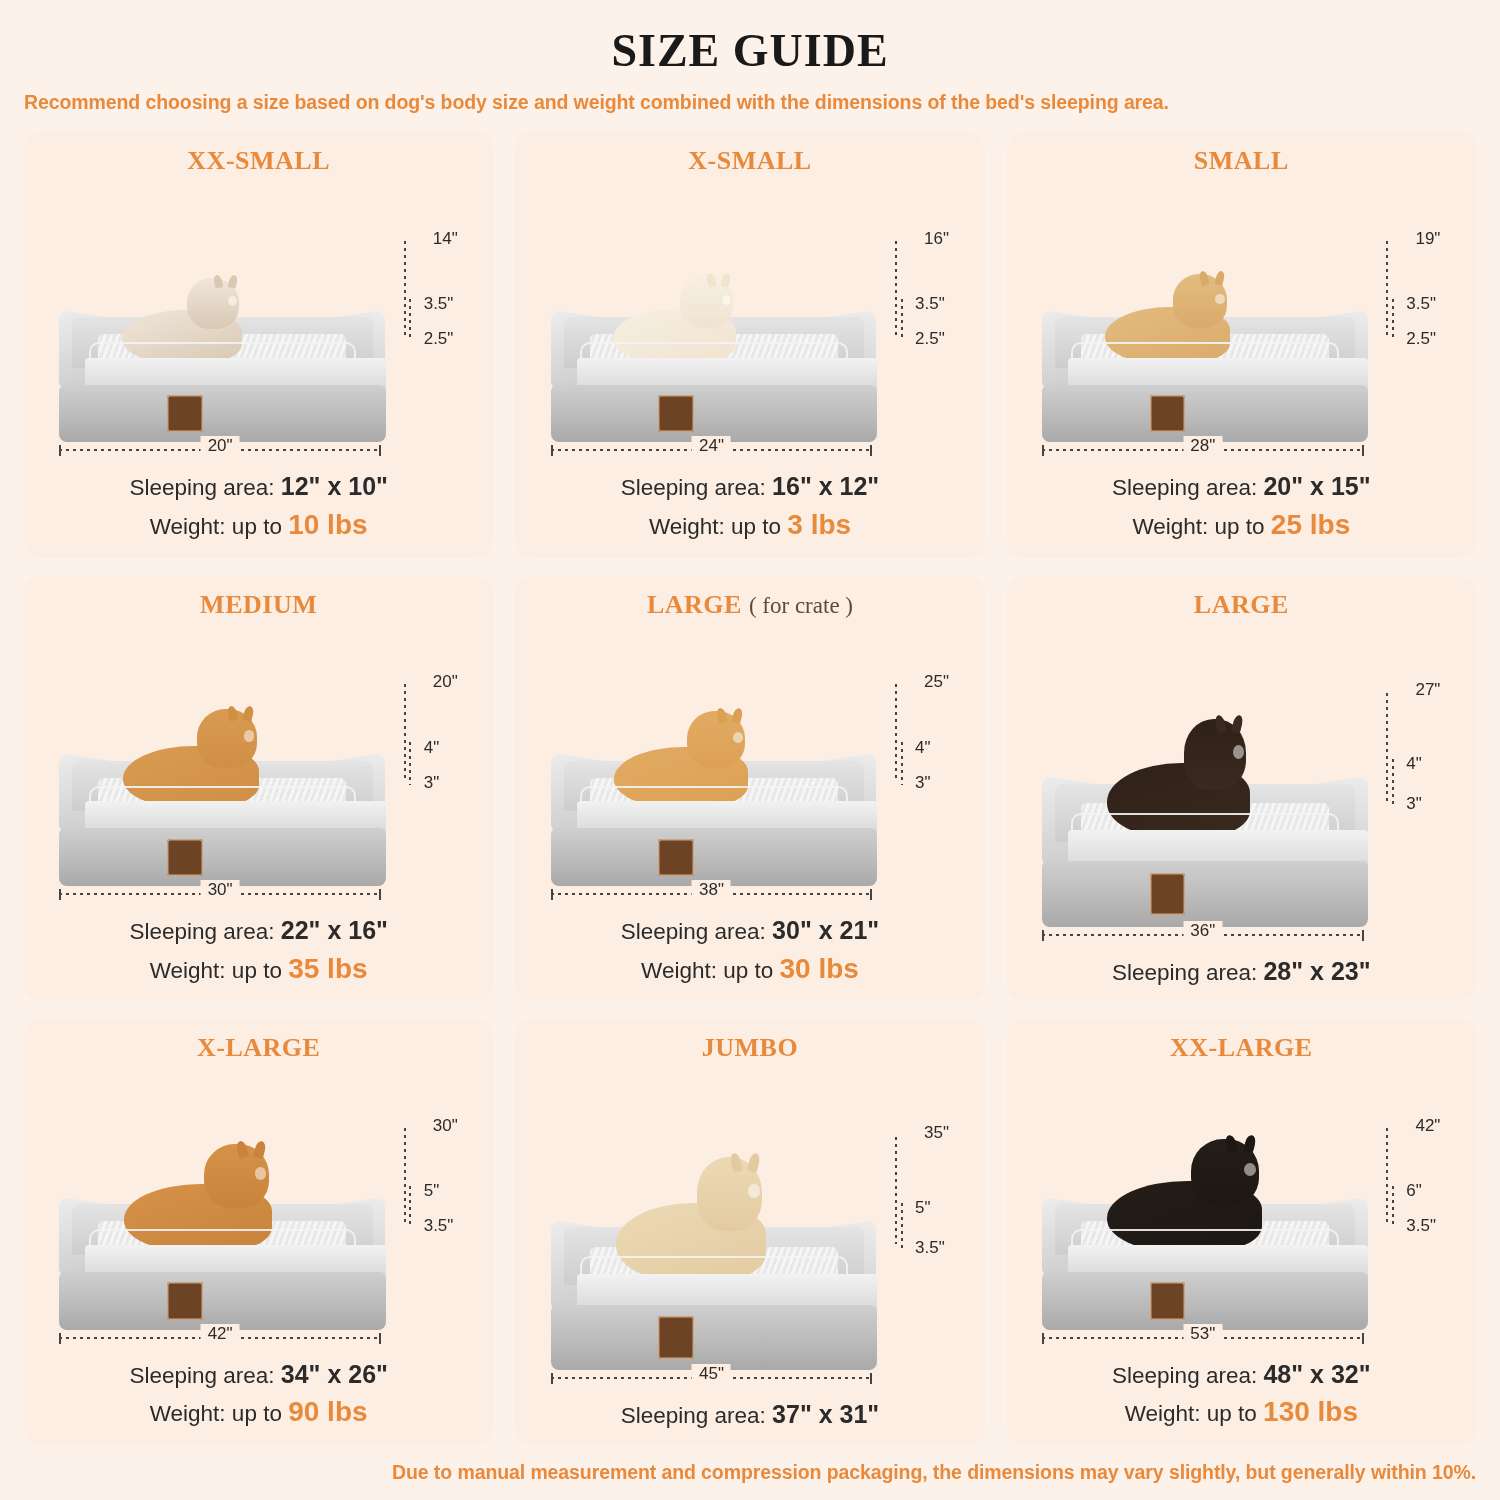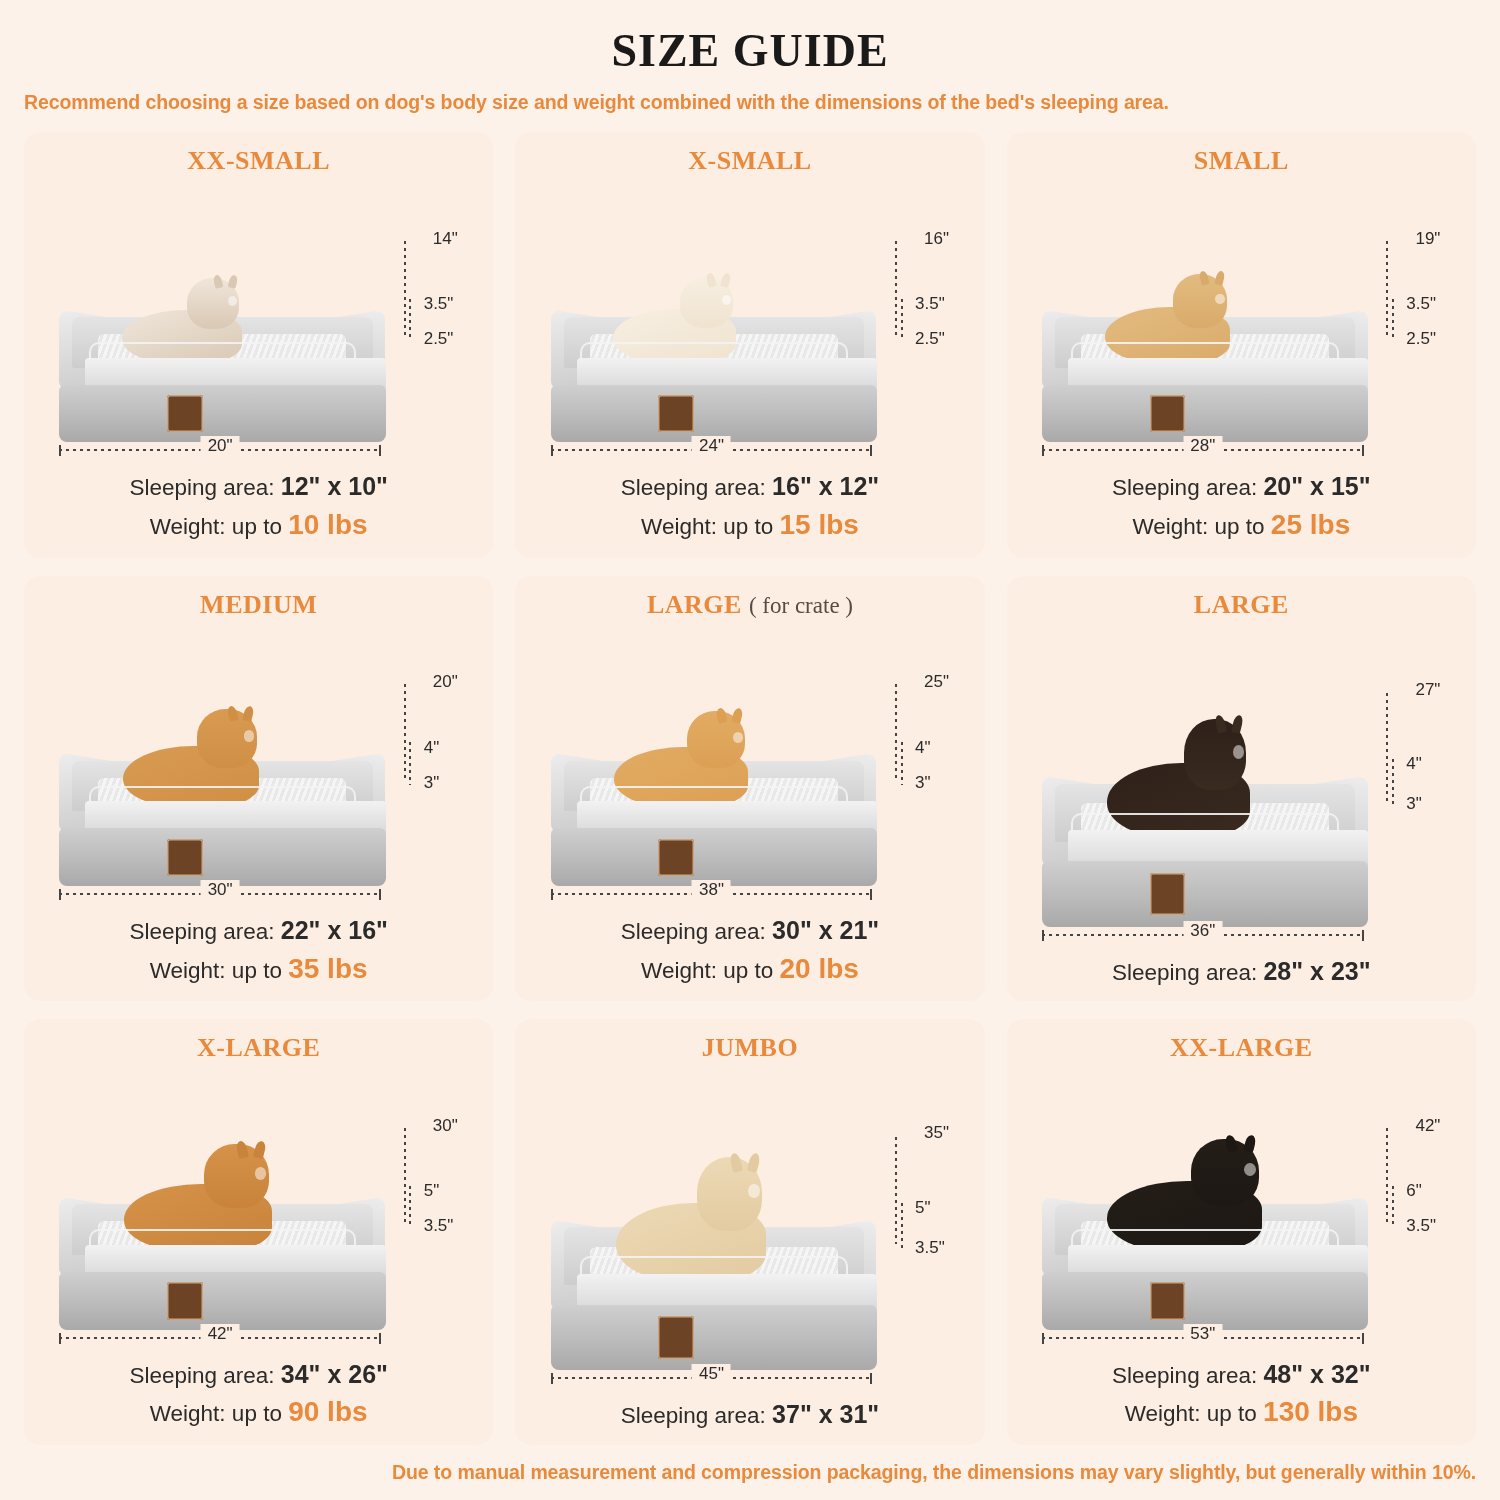--- a/index.html
+++ b/index.html
@@ -399,21 +399,21 @@
       </div>
     </div>
 
     <div class="specs">
       <div class="spec-row">
         <span class="pre">Sleeping area: </span>
         <span class="val">16" x 12"</span>
       </div>
       <div class="spec-row">
         <span class="pre">Weight: up to  </span>
-        <span class="weight">15 lbs</span>
+        <span class="weight">3 lbs</span>
       </div>
     </div>
   </div>
 
   <div class="card">
     <div class="card-title">
       <span class="t">SMALL</span>
       <span class="note"></span>
     </div>
 
@@ -561,21 +561,21 @@
       </div>
     </div>
 
     <div class="specs">
       <div class="spec-row">
         <span class="pre">Sleeping area: </span>
         <span class="val">30" x 21"</span>
       </div>
       <div class="spec-row">
         <span class="pre">Weight: up to  </span>
-        <span class="weight">20 lbs</span>
+        <span class="weight">30 lbs</span>
       </div>
     </div>
   </div>
 
   <div class="card">
     <div class="card-title">
       <span class="t">LARGE</span>
       <span class="note"></span>
     </div>
 

